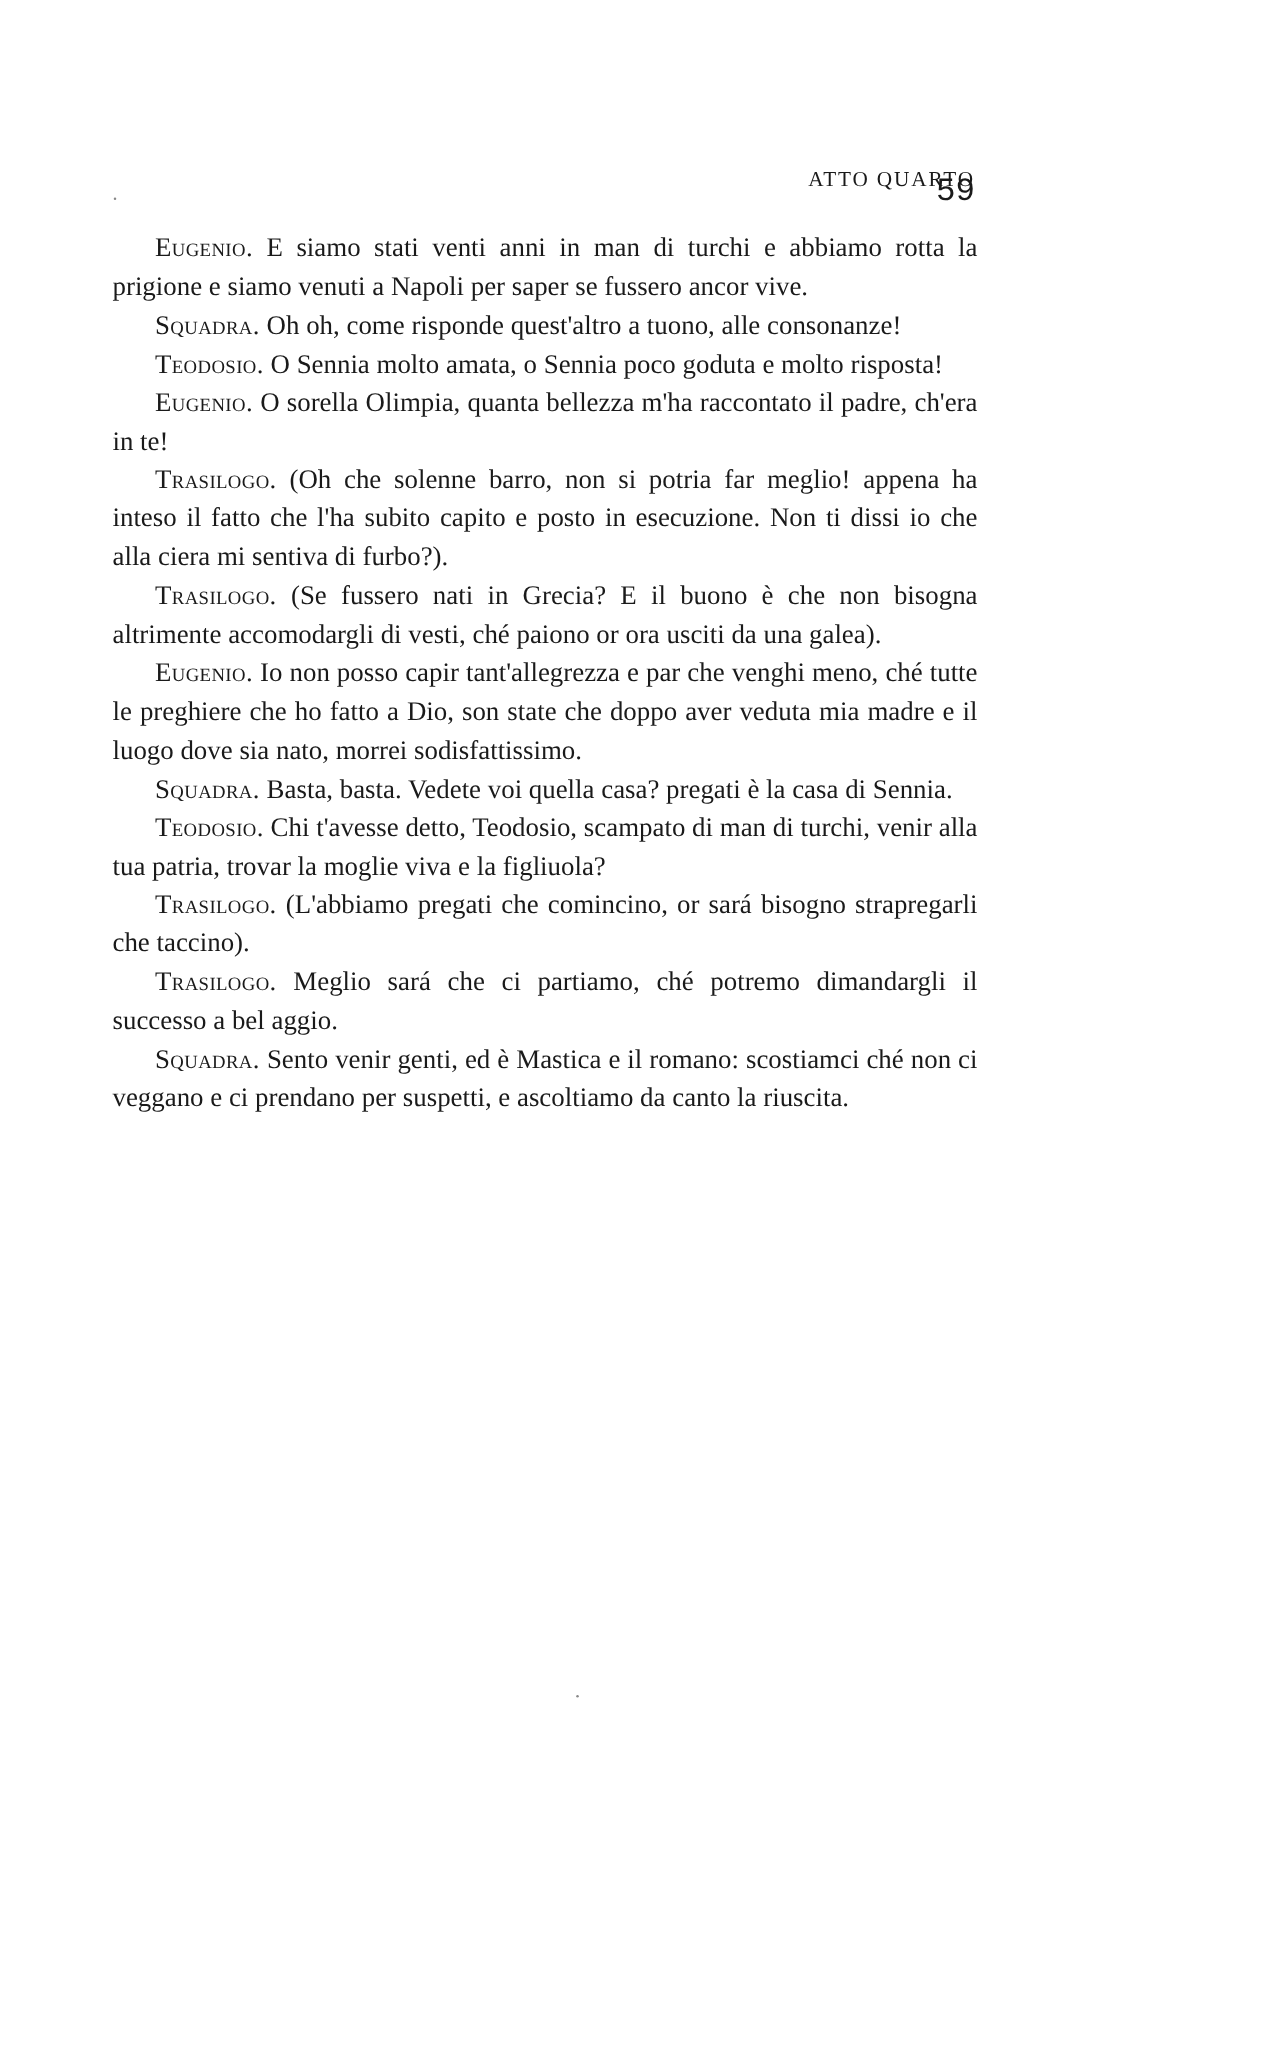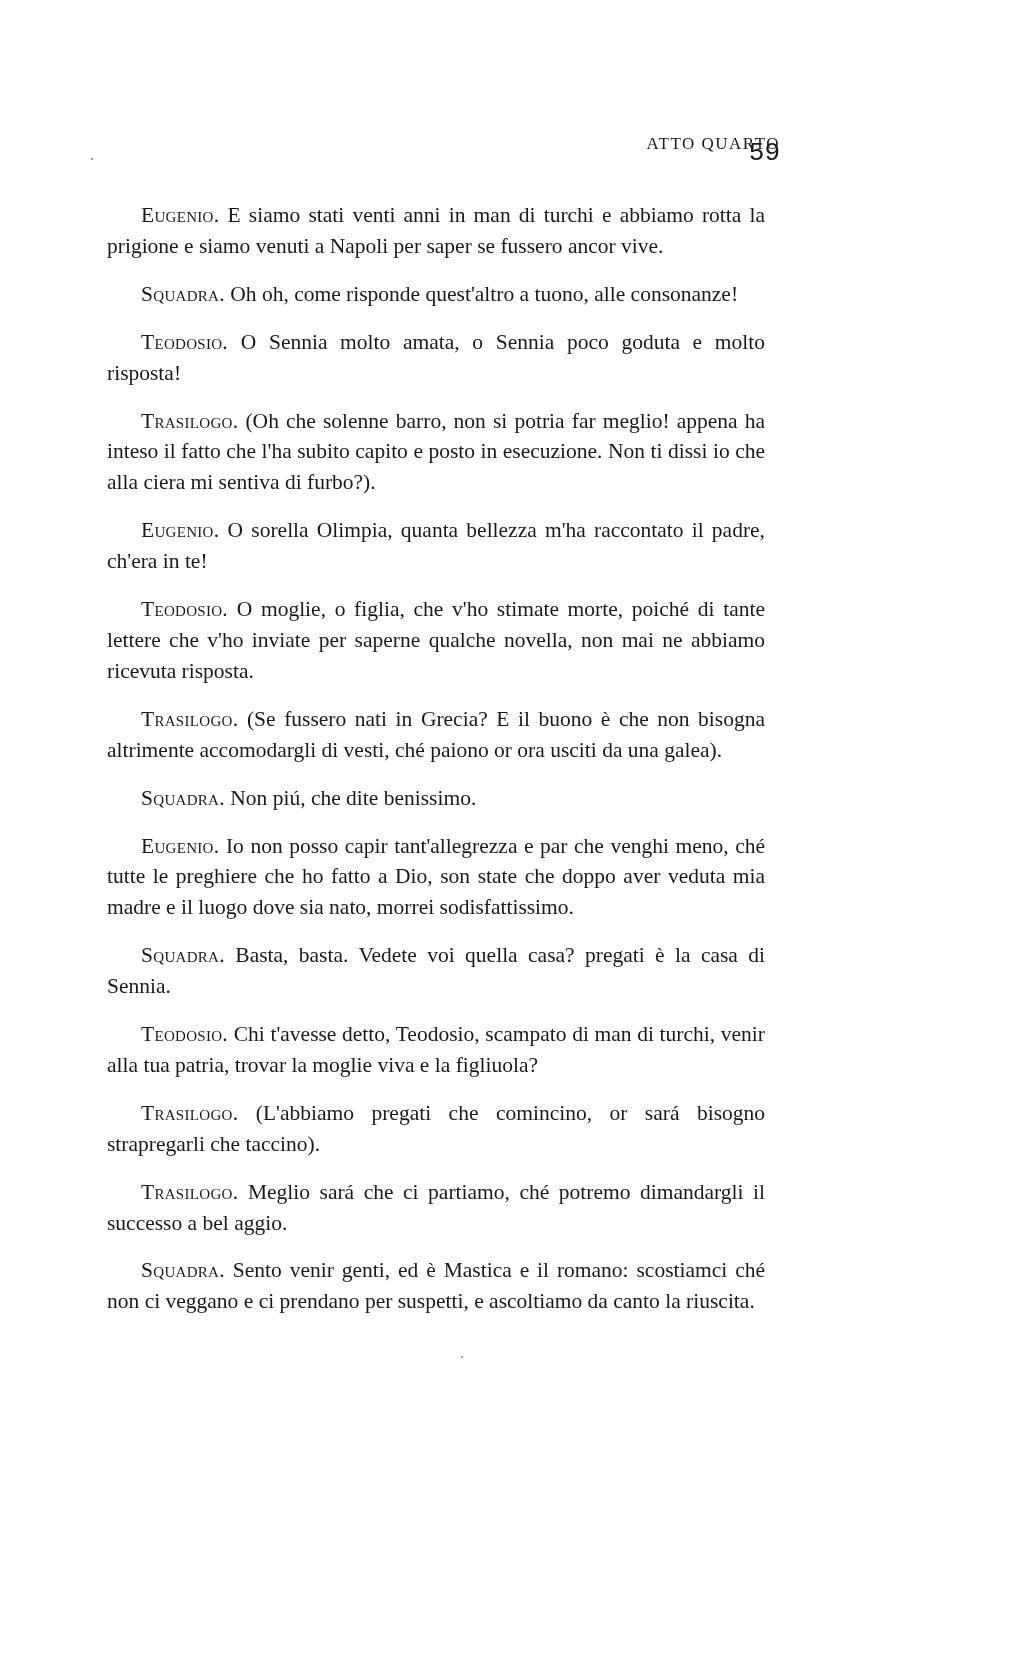--- a/index.html
+++ b/index.html
@@ -5,42 +5,40 @@
     html, body { margin: 0; padding: 0; background: #ffffff; }
     body { width: 1023px; height: 1655px; position: relative; overflow: hidden;
            font-family: "Liberation Serif", "DejaVu Serif", serif; color: #1a1a1a; }
     .header { position: absolute; top: 130px; left: 90px; width: 690px; height: 40px; }
     .running-title { position: absolute; left: 0; right: 0; top: 4px; text-align: right;
                      font-size: 17px; letter-spacing: 1.5px; }
     .page-number { position: absolute; right: 0; top: 8px; font-size: 26px; font-family: Liberation Mono, monospace; }
     .speck { position: absolute; width: 2px; height: 2px; background: #888; border-radius: 1px; }
     .body-text { position: absolute; top: 183px; left: 90px; width: 692px;
                  font-size: 21.5px; line-height: 30.9px; text-align: justify; }
-    .para { margin: 17px; text-indent: 34px; }
+    .para { margin: 0; text-indent: 34px; }
     .speaker { font-variant: small-caps; letter-spacing: 0.3px; }
   </style>
 </head>
 <body>
 
 <div class="header">
   <div class="running-title">ATTO QUARTO</div>
   <div class="page-number">59</div>
 </div>
 
 <div class="speck" style="left:91px; top:158px;"></div>
 <div class="speck" style="left:461px; top:1356px;"></div>
 
 <div class="body-text">
   <p class="para"><span class="speaker">Eugenio.</span><span> E siamo stati venti anni in man di turchi e abbiamo rotta la prigione e siamo venuti a Napoli per saper se fussero ancor vive.</span></p>
   <p class="para"><span class="speaker">Squadra.</span><span> Oh oh, come risponde quest'altro a tuono, alle consonanze!</span></p>
   <p class="para"><span class="speaker">Teodosio.</span><span> O Sennia molto amata, o Sennia poco goduta e molto risposta!</span></p>
+  <p class="para"><span class="speaker">Eugenio.</span><span> O sorella Olimpia, quanta bellezza m'ha raccontato il padre, ch'era in te!</span></p>
   <p class="para"><span class="speaker">Trasilogo.</span><span> (Oh che solenne barro, non si potria far meglio! appena ha inteso il fatto che l'ha subito capito e posto in esecuzione. Non ti dissi io che alla ciera mi sentiva di furbo?).</span></p>
-  <p class="para"><span class="speaker">Eugenio.</span><span> O sorella Olimpia, quanta bellezza m'ha raccontato il padre, ch'era in te!</span></p>
-  <p class="para"><span class="speaker">Teodosio.</span><span> O moglie, o figlia, che v'ho stimate morte, poiché di tante lettere che v'ho inviate per saperne qualche novella, non mai ne abbiamo ricevuta risposta.</span></p>
   <p class="para"><span class="speaker">Trasilogo.</span><span> (Se fussero nati in Grecia? E il buono è che non bisogna altrimente accomodargli di vesti, ché paiono or ora usciti da una galea).</span></p>
-  <p class="para"><span class="speaker">Squadra.</span><span> Non piú, che dite benissimo.</span></p>
   <p class="para"><span class="speaker">Eugenio.</span><span> Io non posso capir tant'allegrezza e par che venghi meno, ché tutte le preghiere che ho fatto a Dio, son state che doppo aver veduta mia madre e il luogo dove sia nato, morrei sodisfattissimo.</span></p>
   <p class="para"><span class="speaker">Squadra.</span><span> Basta, basta. Vedete voi quella casa? pregati è la casa di Sennia.</span></p>
   <p class="para"><span class="speaker">Teodosio.</span><span> Chi t'avesse detto, Teodosio, scampato di man di turchi, venir alla tua patria, trovar la moglie viva e la figliuola?</span></p>
   <p class="para"><span class="speaker">Trasilogo.</span><span> (L'abbiamo pregati che comincino, or sará bisogno strapregarli che taccino).</span></p>
   <p class="para"><span class="speaker">Trasilogo.</span><span> Meglio sará che ci partiamo, ché potremo dimandargli il successo a bel aggio.</span></p>
   <p class="para"><span class="speaker">Squadra.</span><span> Sento venir genti, ed è Mastica e il romano: scostiamci ché non ci veggano e ci prendano per suspetti, e ascoltiamo da canto la riuscita.</span></p>
 </div>
 
 </body></html>

